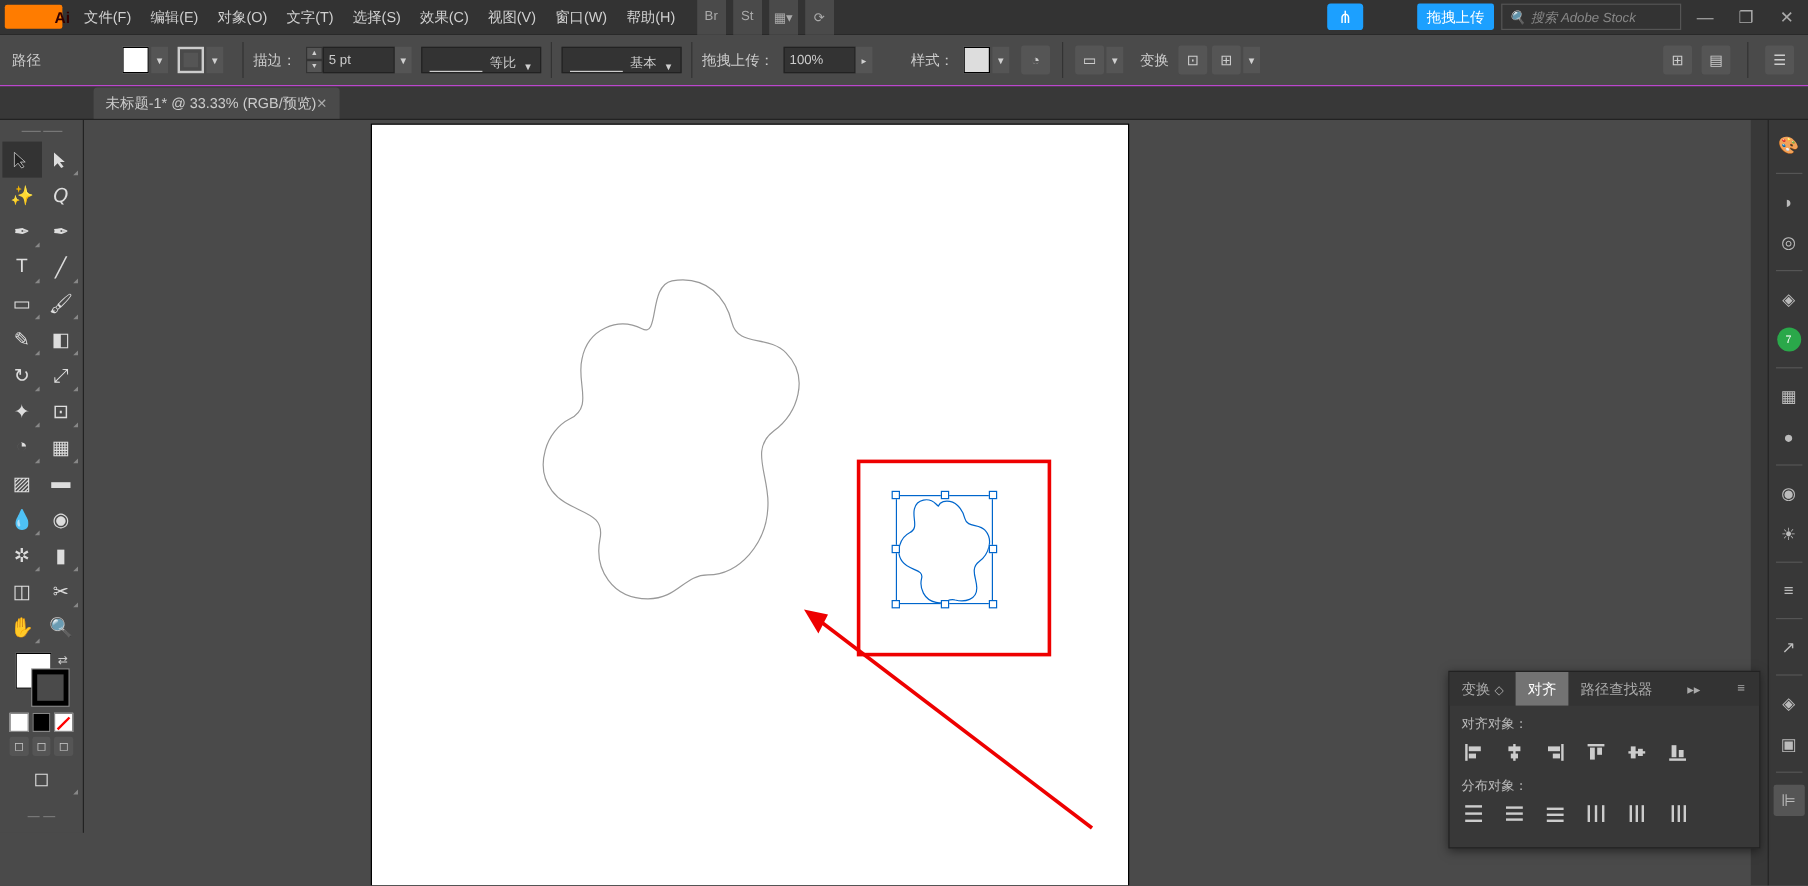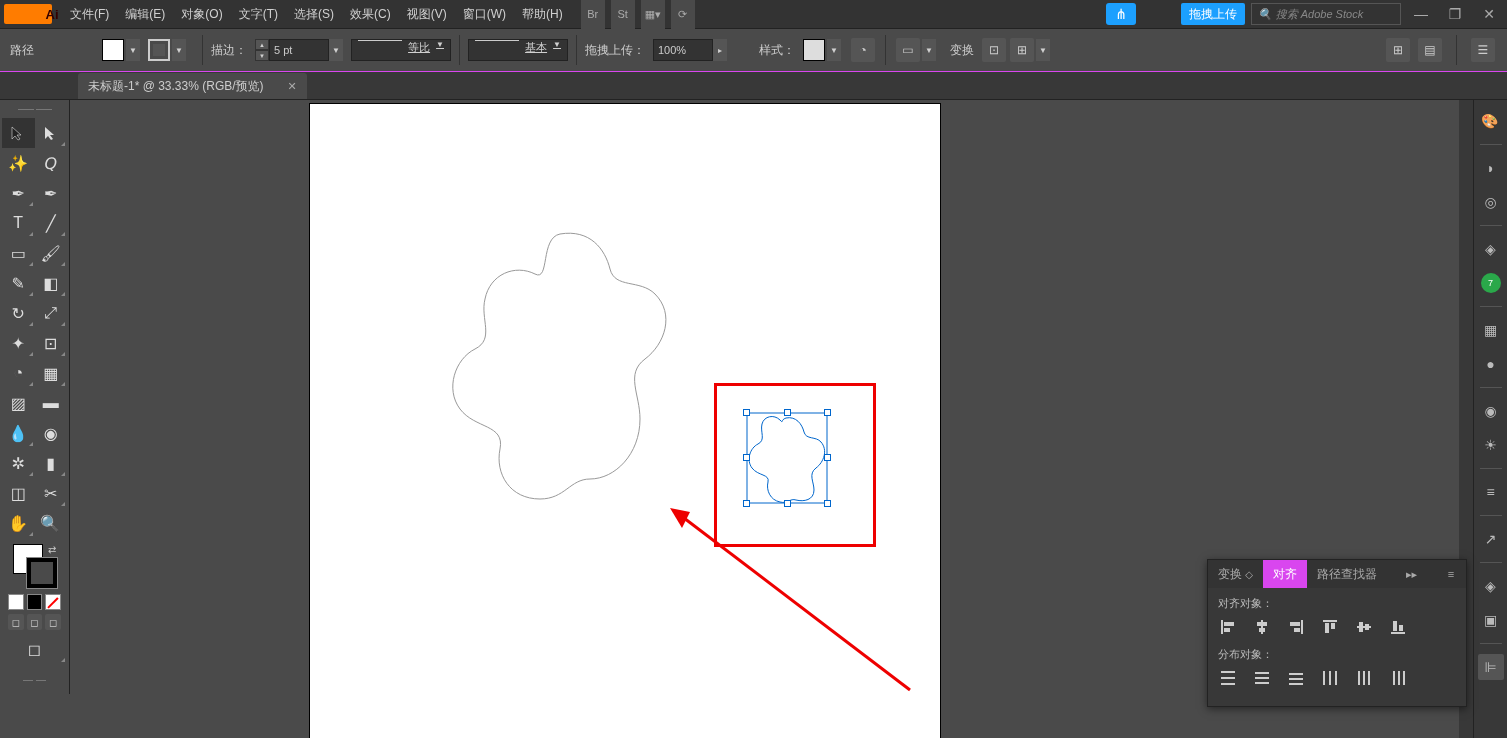--- a/index.html
+++ b/index.html
@@ -19,28 +19,28 @@
 
 .controlbar { height: 44px; background: #4a4a4a; border-top: 1px solid #222; border-bottom: 1px solid #d946ef; display: flex; align-items: center; padding: 0 10px; }
 .ctrl-label { color:#ccc; margin-right: 8px; }
 .ctrl-swatch { width: 22px; height: 22px; background: #fff; border: 1px solid #000; margin-right: 2px; }
 .ctrl-dropdown-arrow { width: 14px; height: 22px; background:#555; margin-right: 8px; display:flex; align-items:center; justify-content:center; font-size:8px; }
 .ctrl-stroke-swatch { width: 22px; height: 22px; background:#555; border:2px solid #ccc; margin-right:2px; box-shadow: inset 0 0 0 3px #4a4a4a; }
 .ctrl-sep { width:1px; height: 30px; background:#333; margin: 0 8px; }
 .ctrl-input { width: 60px; height: 22px; background:#333; border:1px solid #222; color:#ccc; padding:0 4px; display:flex; align-items:center; font-size:11px; }
 .ctrl-spinner { width:14px; height:22px; display:flex; flex-direction:column; }
 .ctrl-spinner div { flex:1; background:#555; border:1px solid #333; font-size:6px; display:flex; align-items:center; justify-content:center; }
-.ctrl-wide { width: 100px; height: 22px; background:#333; border:1px solid #222; display:flex; align-items:flex-start; justify-content:space-between; padding:0 6px; font-size:11px;text-decoration:underline; }
+.ctrl-wide { width: 100px; height: 22px; background:#333; border:1px solid #222; display:flex; align-items:flex-end; justify-content:space-between; padding:0 6px; font-size:11px; }
 .ctrl-wide .line { flex:1; height:1px; background:#ccc; margin-right:6px; }
 .ctrl-icon-btn { width: 24px; height: 24px; background:#555; margin: 0 2px; border-radius:2px; display:flex; align-items:center; justify-content:center; color:#ccc; font-size:12px; }
 .controlbar-right { margin-left:auto; display:flex; align-items:center; gap:4px; }
 
 
 .tabbar { height: 28px; background: #383838; display:flex; align-items:flex-end; padding-left: 78px; border-bottom: 1px solid #222;}
-.tab { height: 26px; background:#4a4a4a; padding: 0 10px; display:flex; align-items:center; font-size:12px; color:#ccc; gap:24px; border-top-left-radius:3px; border-top-right-radius:3px;}
+.tab { height: 26px; background:#4a4a4a; padding: 0 10px; display:flex; align-items:center; font-size:12px; color:#ccc; gap:0; border-top-left-radius:3px; border-top-right-radius:3px;}
 .tab .close { font-size:11px; color:#aaa; }
 
 
 .toolbox { position:absolute; left:0; top:100px; width:70px; background:#4a4a4a; border-right:1px solid #222; padding: 4px 2px; }
 .toolbox-header { height: 10px; display:flex; align-items:center; justify-content:center; margin-bottom:4px; }
 .toolbox-header span { width:16px; height:1px; background:#777; margin:0 1px; display:block; }
 .tool-row { display:flex; height: 30px; }
 .tool-btn { width:33px; height:30px; display:flex; align-items:center; justify-content:center; color:#ddd; font-size:16px; position:relative; }
 .tool-btn.active { background:#333; }
 .tool-btn .corner { position:absolute; right:2px; bottom:2px; width:0; height:0; border-right:4px solid #888; border-top:4px solid transparent; }
@@ -76,21 +76,21 @@
 .badge-green { width:20px; height:20px; background:#2aa84a; border-radius:50%; display:flex; align-items:center; justify-content:center; color:#fff; font-size:9px; }
 .dock-icon.active { background:#555; }
 
 
 .vscroll { position:absolute; right:34px; top:100px; width:14px; bottom:0; background:#383838; }
 
 
 .align-panel { position:absolute; right:40px; top:516px; width:260px; background:#383838; border:1px solid #222; box-shadow: 0 2px 8px rgba(0,0,0,.5); margin-top: 43px; }
 .panel-tabs { display:flex; height:28px; align-items:center; background:#333; }
 .panel-tab { padding:0 10px; height:28px; line-height:28px; color:#aaa; font-size:12px; }
-.panel-tab.active { background:#d946ef; color:#fff; }
+.panel-tab.active { background:#737373; color:#fff; }
 .panel-tab .link { font-size:10px; }
 .panel-menu { margin-left:auto; width:30px; display:flex; align-items:center; justify-content:center; gap:2px; color:#aaa; font-size:11px;}
 .panel-body { padding:8px 10px; }
 .panel-section-label { font-size:11px; color:#bbb; margin-bottom:6px; }
 .icon-row { display:flex; gap:14px; margin-bottom:10px; }
 .align-icon { width:20px; height:20px; display:flex; align-items:center; justify-content:center; }
 .align-icon svg { display:block; }
 </style>
 </head>
 <body>

